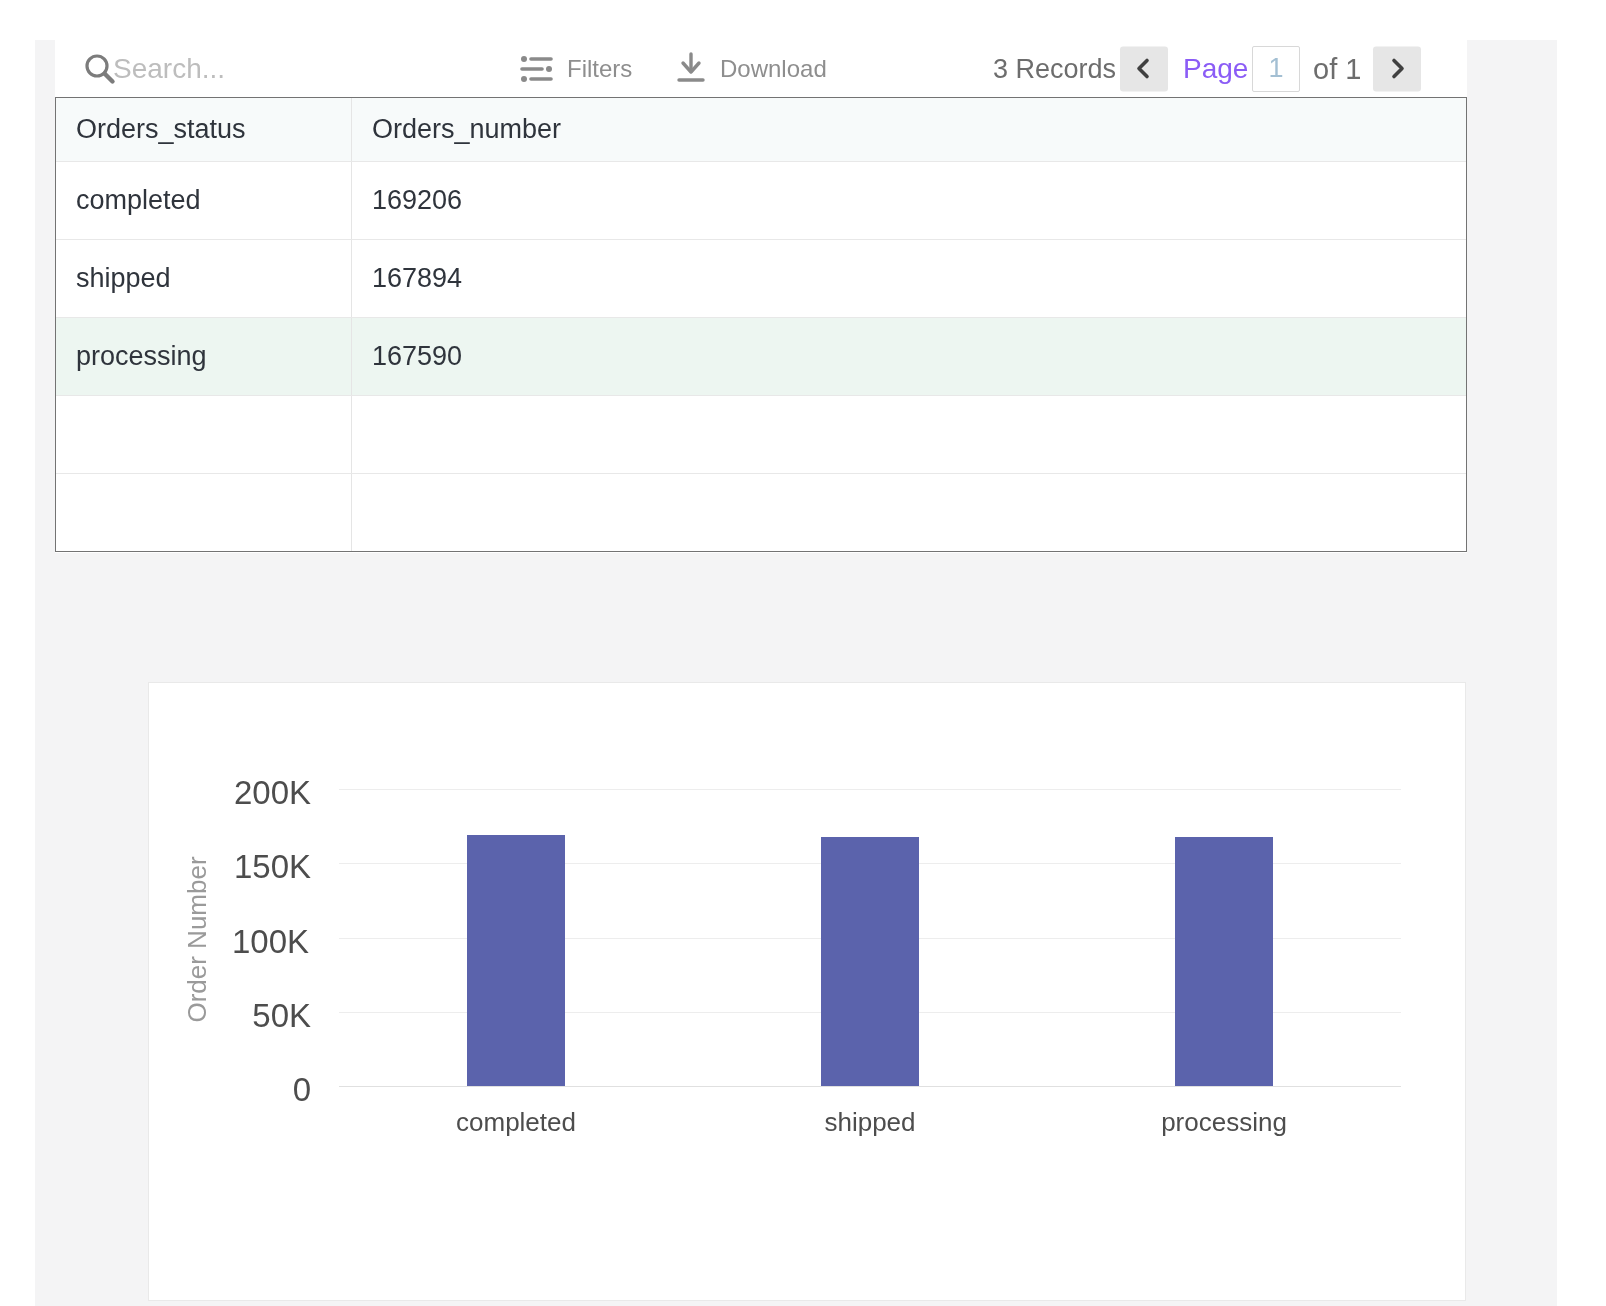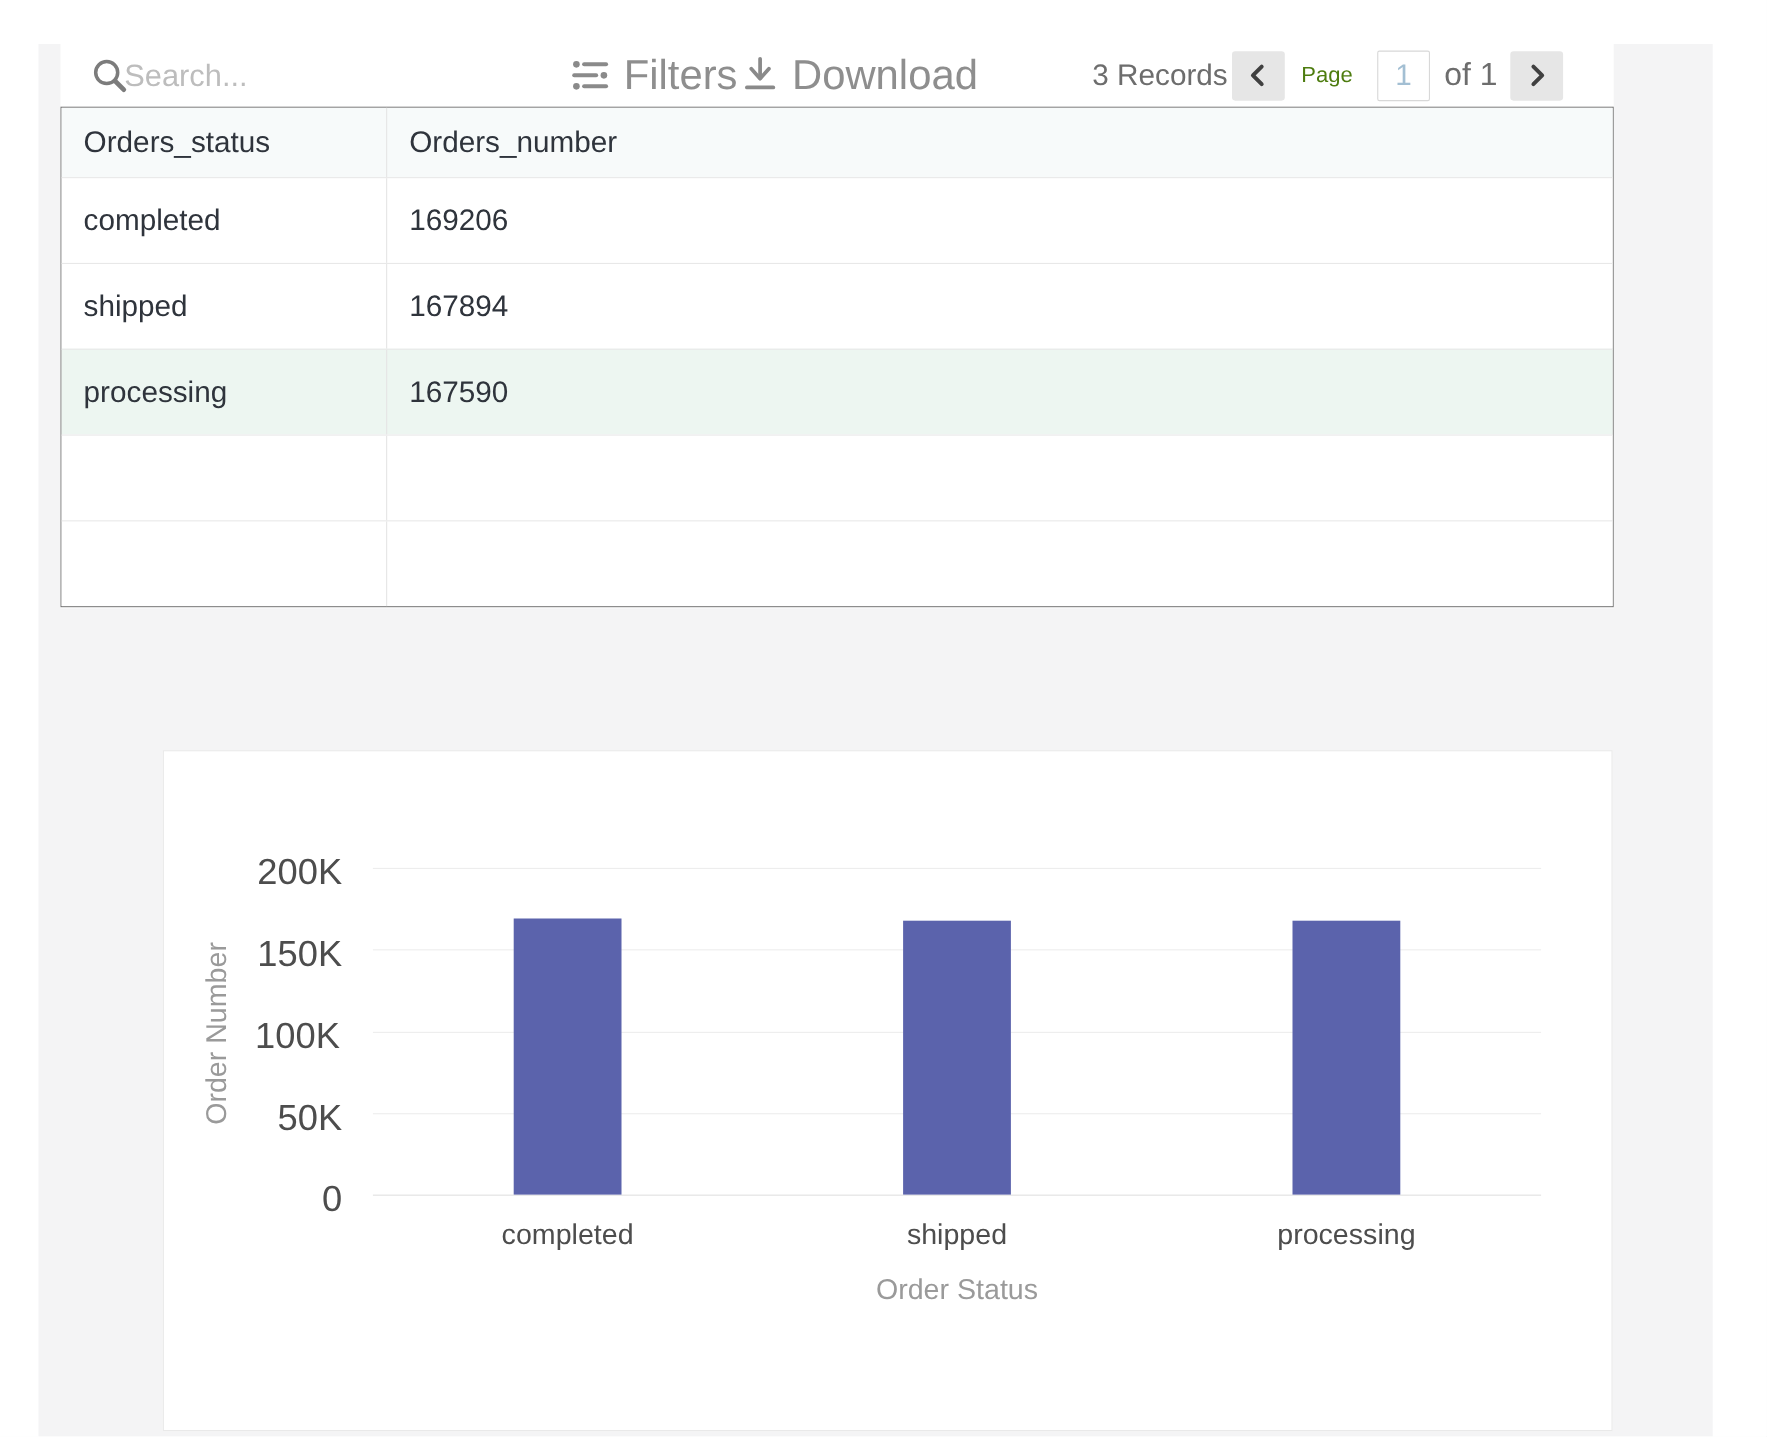--- a/index.html
+++ b/index.html
@@ -15,30 +15,30 @@
 
   .toolbar { position:absolute; left:0; top:0; width:1412px; height:57px; }
   .toolbar > * { position:absolute; top:50%; transform:translateY(-50%); }
   .search-icon { left:28px; }
   .search-input {
     left:58px; width:330px; border:none; outline:none;
     font-size:28px; color:#555; background:transparent;
     font-family:"Liberation Sans", sans-serif;
   }
   .search-input::placeholder { color:#bdbdbd; }
-  .tool-btn { display:flex; align-items:center; gap:13px; font-size:38px; color:#8e8e8e; cursor:pointer; }
+  .tool-btn { display:flex; align-items:center; gap:13px; font-size:24px; color:#8e8e8e; cursor:pointer; }
   .filters-btn { left:465px; }
   .download-btn { left:620px; }
   .records { left:938px; font-size:27px; color:#6d6d6d; }
   .page-btn {
     width:48px; height:45px; background:#e6e6e6; border:none; border-radius:3px;
     display:flex; align-items:center; justify-content:center; cursor:pointer;
   }
   .prev-btn { left:1065px; }
-  .page-label { left:1128px; font-size:20px; color:#4d7c0f; }
+  .page-label { left:1128px; font-size:28px; color:#8b5cf6; }
   .page-input {
     left:1197px; width:48px; height:46px; border:1px solid #d8d8d8; border-radius:2px;
     text-align:center; font-size:27px; color:#a3bfd3; outline:none;
     font-family:"Liberation Sans", sans-serif;
   }
   .of-label { left:1258px; font-size:29px; color:#6d6d6d; }
   .next-btn { left:1318px; }
 
   .table { position:absolute; left:0; top:57px; width:1412px; border:1px solid #737373; background:#fff; }
   .tr { display:flex; height:78px; border-top:1px solid #e8e8e8; background:#fff; }
@@ -153,21 +153,20 @@
     <div class="tr">
       <div class="td c1"></div>
       <div class="td c2"></div>
     </div>
   </div>
 </div>
 
 <div class="chart-card">
   <div id="chart">
     <div class="ylabel">Order Number</div>
-    <div class="xlabel">Order Status</div>
   <div class="ytick" style="left: 12px; top: 388px;">0</div>
       <div class="gridline" style="left: 190px; top: 329px; width: 1062px;"></div>
       <div class="ytick" style="left: 12px; top: 314px;">50K</div>
       <div class="gridline" style="left: 190px; top: 255px; width: 1062px;"></div>
       <div class="ytick" style="left: 10px; top: 240px;">100K</div>
       <div class="gridline" style="left: 190px; top: 180px; width: 1062px;"></div>
       <div class="ytick" style="left: 12px; top: 165px;">150K</div>
       <div class="gridline" style="left: 190px; top: 106px; width: 1062px;"></div>
       <div class="ytick" style="left: 12px; top: 91px;">200K</div>
       <div class="axisline" style="left: 190px; top: 403px; width: 1062px;"></div>

